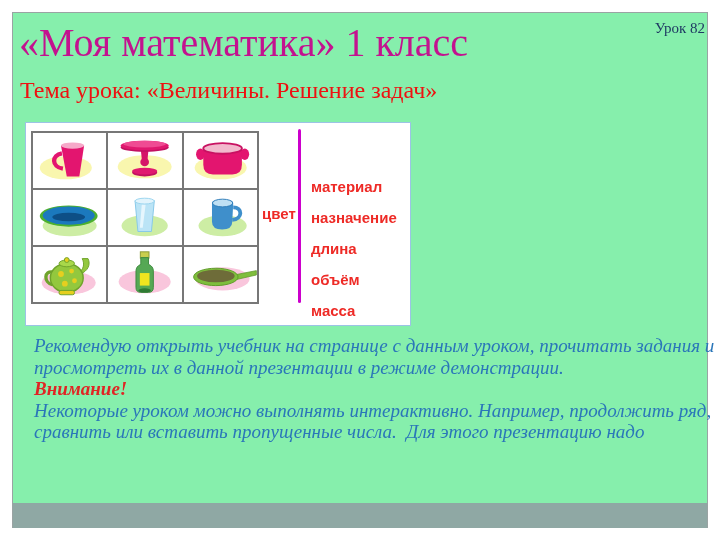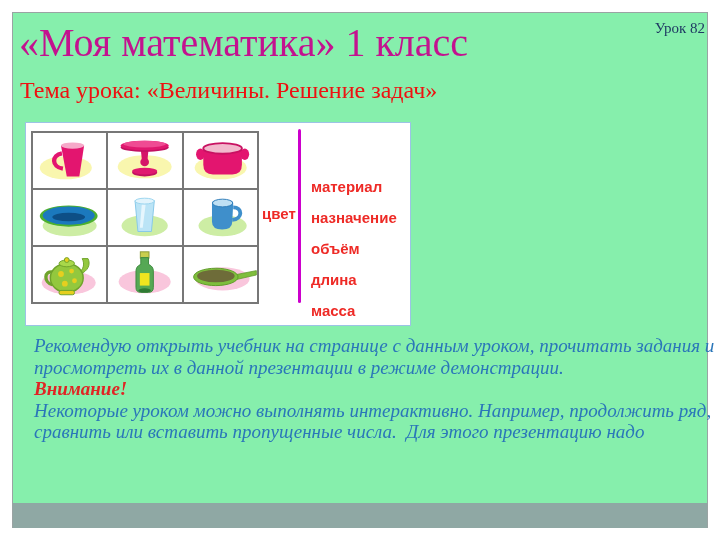--- a/index.html
+++ b/index.html
@@ -187,22 +187,22 @@
         </svg>
       </div>
     </div>
 
     <div class="cvet-label">цвет</div>
     <div class="divider-line"></div>
 
     <div class="right-labels">
       <div class="rl">материал</div>
       <div class="rl">назначение</div>
+      <div class="rl">длина</div>
       <div class="rl">объём</div>
-      <div class="rl">длина</div>
       <div class="rl">масса</div>
     </div>
   </div>
 
   <div class="notes">
     <div class="note-line">Рекомендую открыть учебник на странице с данным уроком, прочитать задания и</div>
     <div class="note-line">просмотреть их в данной презентации в режиме демонстрации.</div>
     <div class="note-heading">Внимание!</div>
     <div class="note-line">Некоторые уроком можно выполнять интерактивно. Например, продолжить ряд,</div>
     <div class="note-line">сравнить или вставить пропущенные числа.  Для этого презентацию надо</div>

